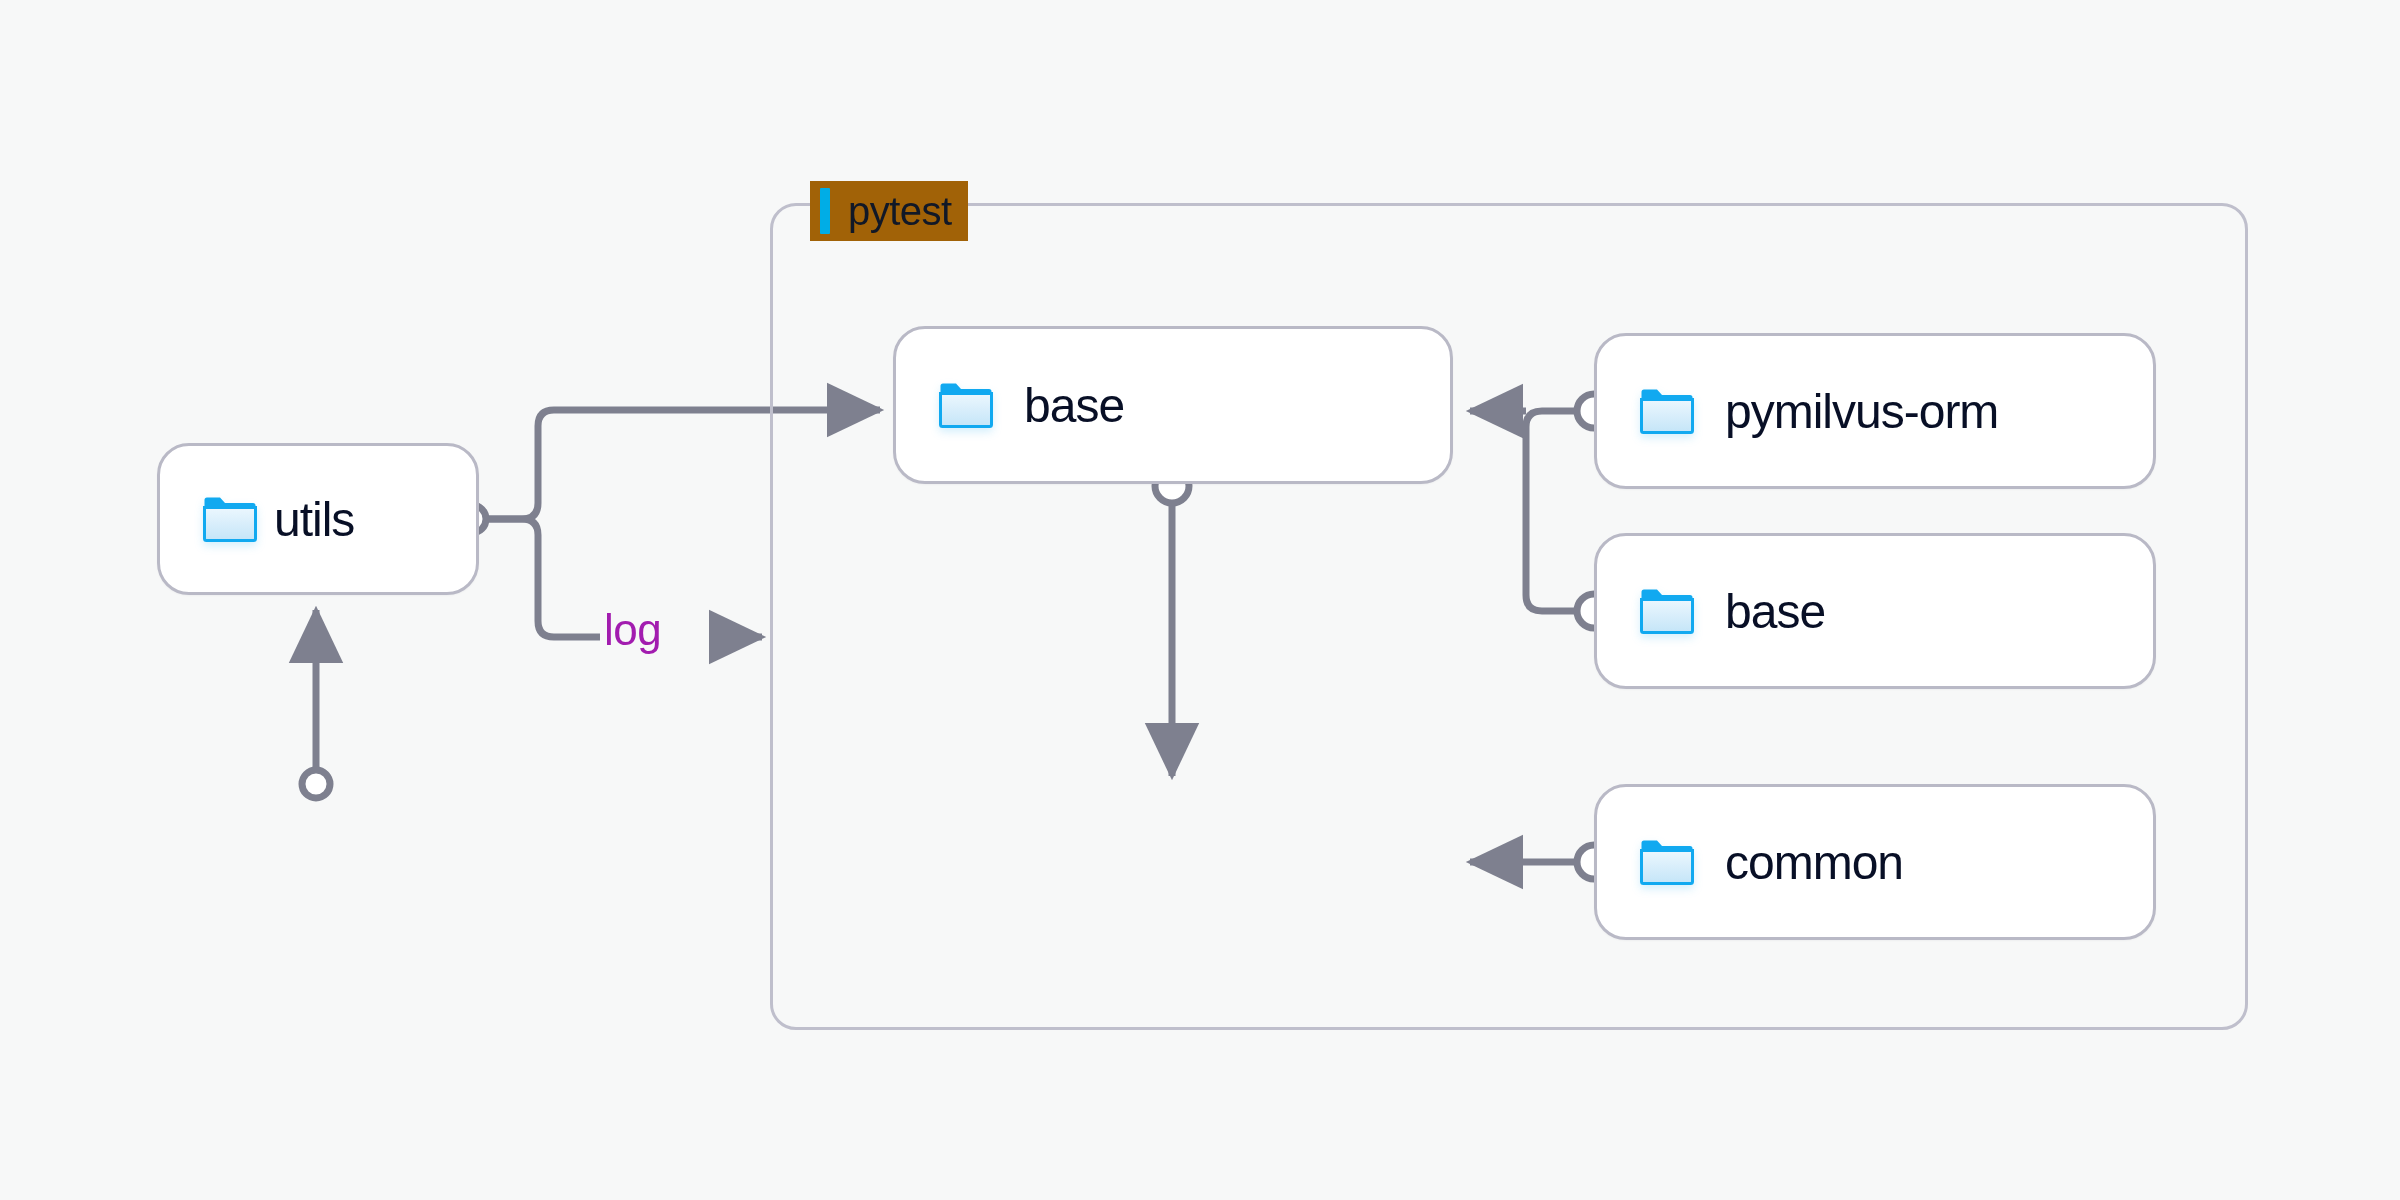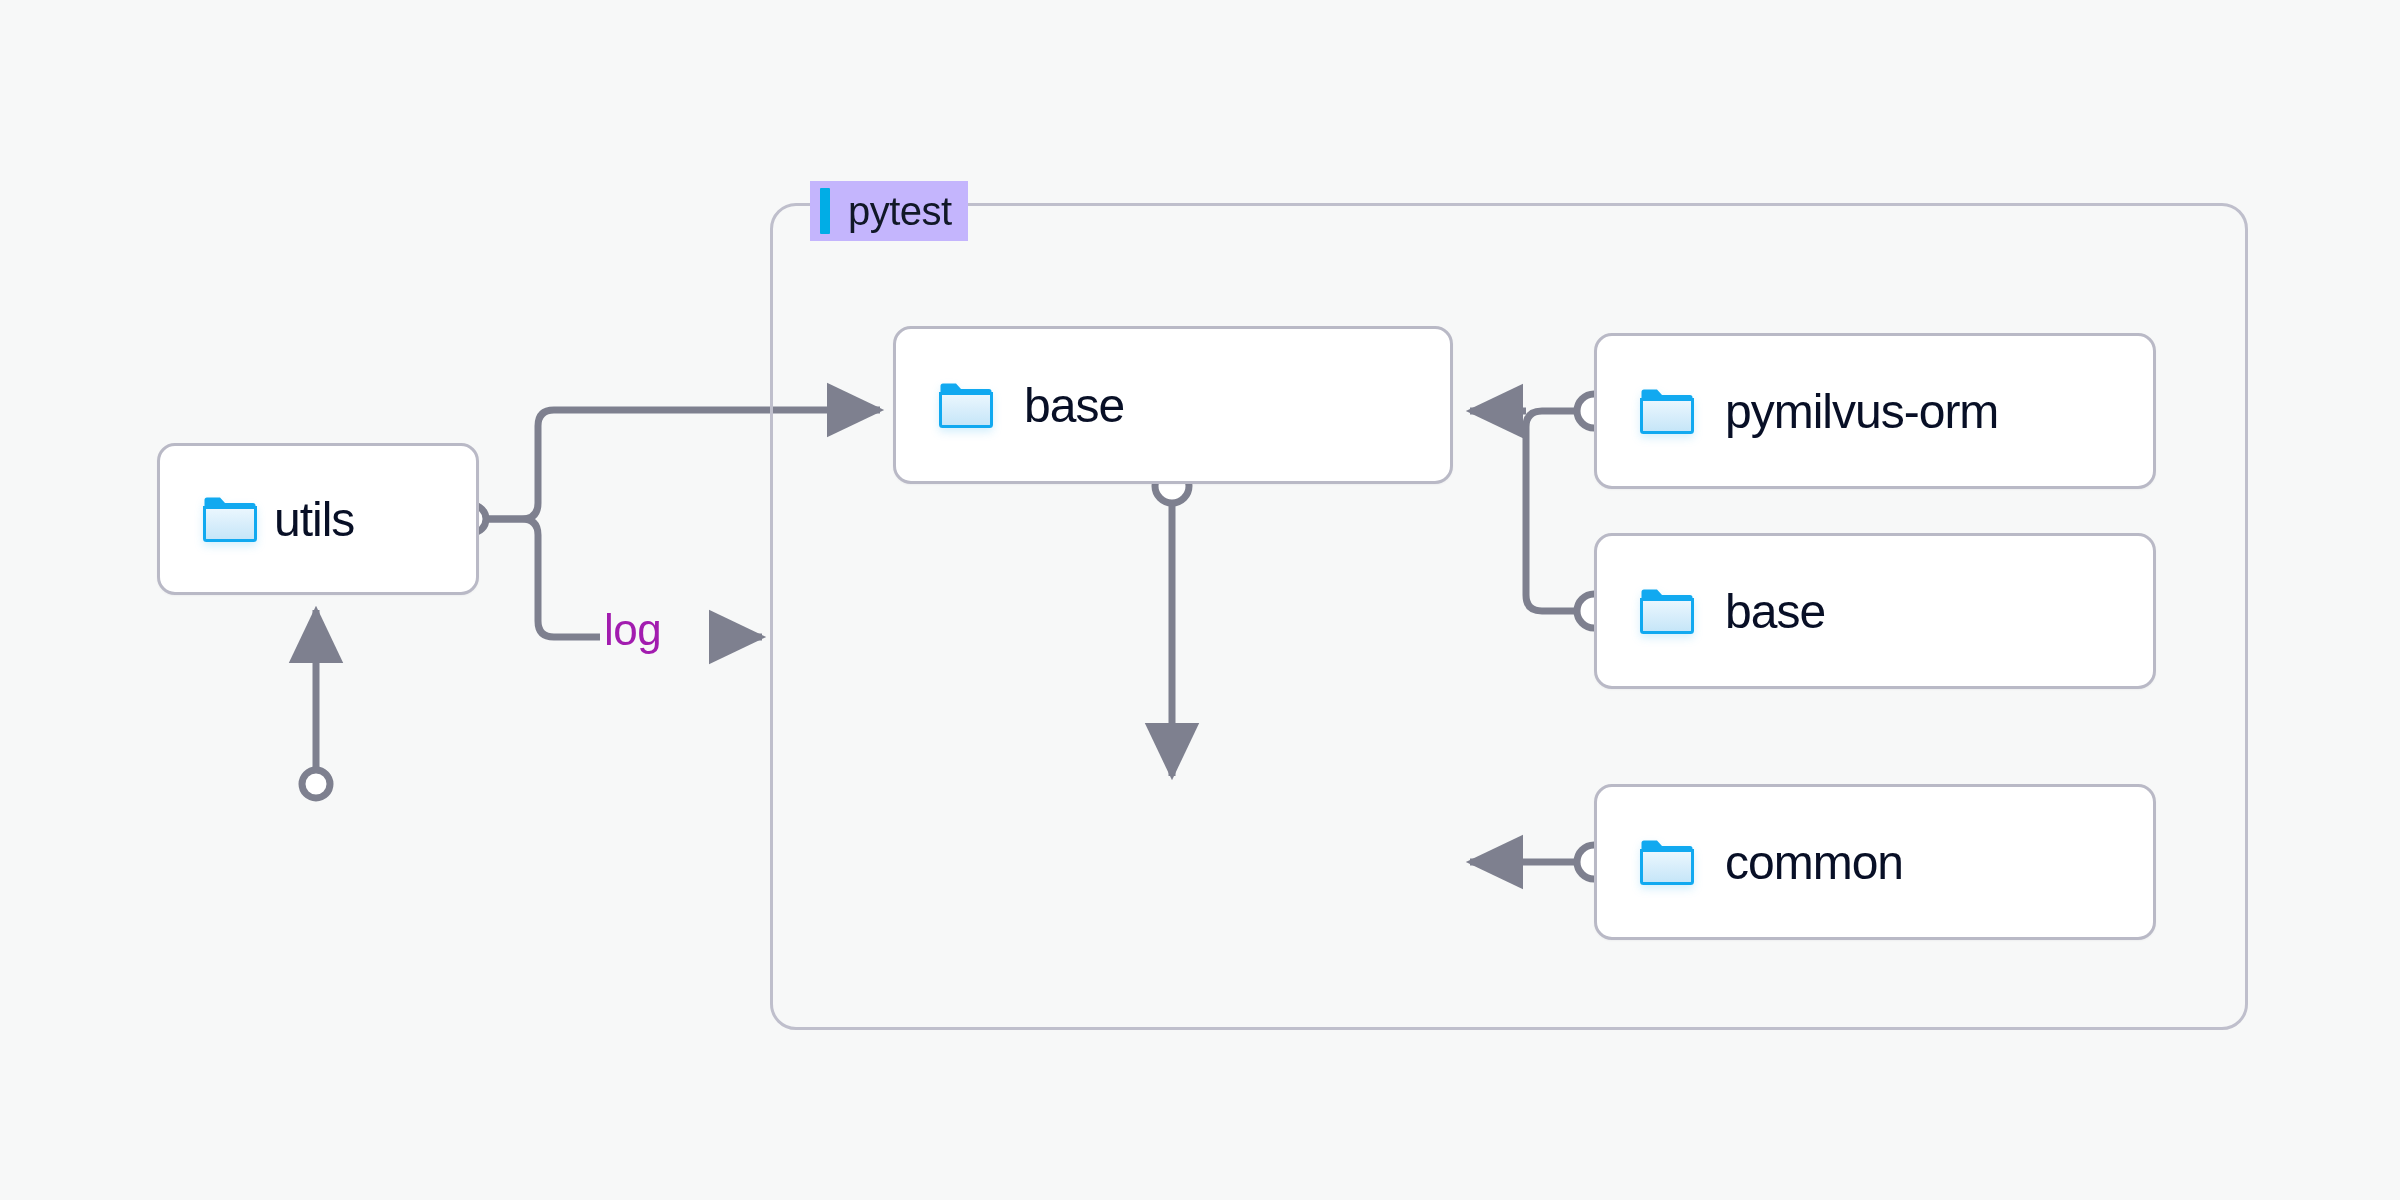--- a/index.html
+++ b/index.html
@@ -30,21 +30,21 @@
     border: 3px solid #bfbfcc;
     border-radius: 26px;
     background: transparent;
     box-sizing: border-box;
   }
   .group-label {
     position: absolute;
     display: flex;
     align-items: center;
     gap: 18px;
-    background: #c4b5fd;
+    background: #a16207;
     padding: 0 16px 0 10px;
     height: 60px;
     line-height: 60px;
   }
   .group-label-bar {
     width: 10px;
     height: 46px;
     background: #00ade6;
     border-radius: 1px;
     flex: 0 0 auto;
@@ -54,21 +54,21 @@
     color: #111827;
     letter-spacing: -0.5px;
     white-space: nowrap;
   }
   
   .node {
     position: absolute;
     box-sizing: border-box;
     background: #ffffff;
     border: 3px solid #b9b9c6;
-    border-radius: 18px;
+    border-radius: 32px;
     display: flex;
     align-items: center;
     padding-left: 42px;
     gap: 30px;
     box-shadow: 0 1px 2px rgba(16,24,40,0.04);
   }
   .node-label {
     font-size: 48px;
     color: #080f26;
     letter-spacing: -1px;

